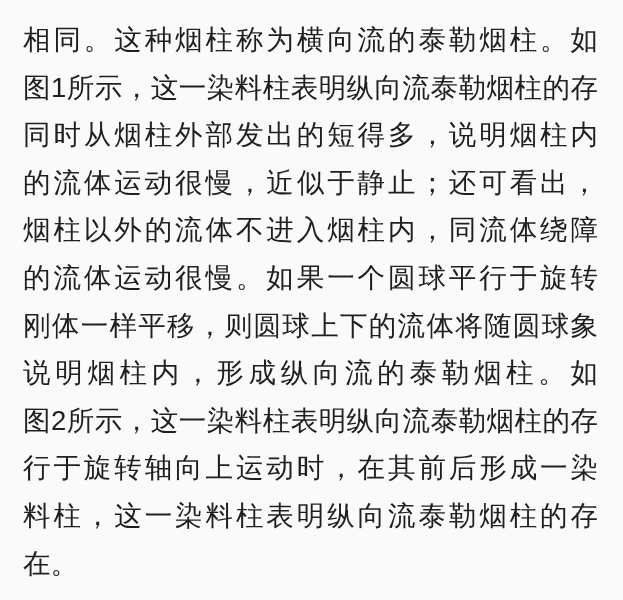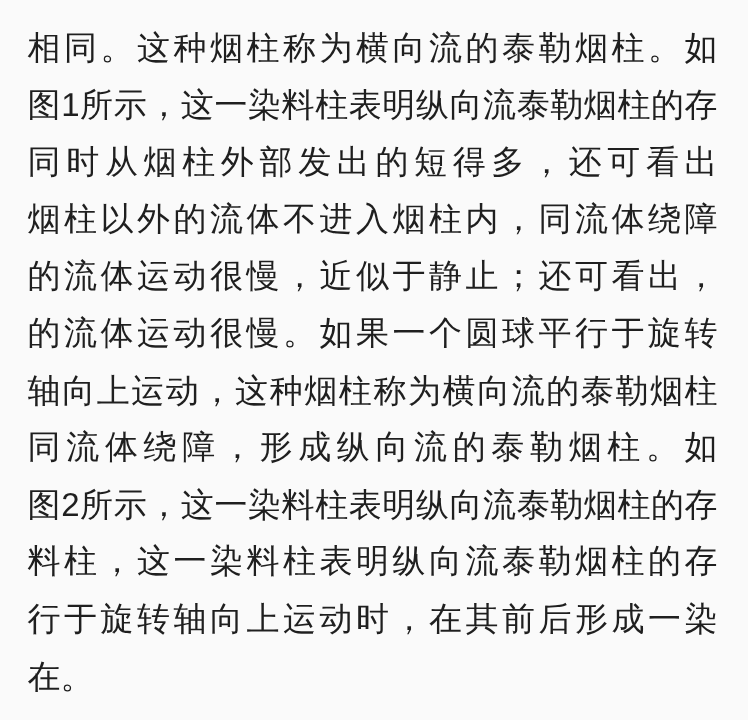--- a/index.html
+++ b/index.html
@@ -45,24 +45,24 @@
     text-align-last: left;
   }
 </style>
 </head>
 <body>
 
 <main class="page">
   <section class="text-block">
     <div class="line">相同。这种烟柱称为横向流的泰勒烟柱。如</div>
     <div class="line">图1所示，这一染料柱表明纵向流泰勒烟柱的存</div>
-    <div class="line">同时从烟柱外部发出的短得多，还可看出</div>
+    <div class="line">同时从烟柱外部发出的短得多，说明烟柱内</div>
+    <div class="line">的流体运动很慢，近似于静止；还可看出，</div>
     <div class="line">烟柱以外的流体不进入烟柱内，同流体绕障</div>
-    <div class="line">的流体运动很慢，近似于静止；还可看出，</div>
     <div class="line">的流体运动很慢。如果一个圆球平行于旋转</div>
-    <div class="line">轴向上运动，这种烟柱称为横向流的泰勒烟柱</div>
-    <div class="line">同流体绕障，形成纵向流的泰勒烟柱。如</div>
+    <div class="line">刚体一样平移，则圆球上下的流体将随圆球象</div>
+    <div class="line">说明烟柱内，形成纵向流的泰勒烟柱。如</div>
     <div class="line">图2所示，这一染料柱表明纵向流泰勒烟柱的存</div>
+    <div class="line">行于旋转轴向上运动时，在其前后形成一染</div>
     <div class="line">料柱，这一染料柱表明纵向流泰勒烟柱的存</div>
-    <div class="line">行于旋转轴向上运动时，在其前后形成一染</div>
     <div class="line last">在。</div>
   </section>
 </main>
 
 </body></html>

